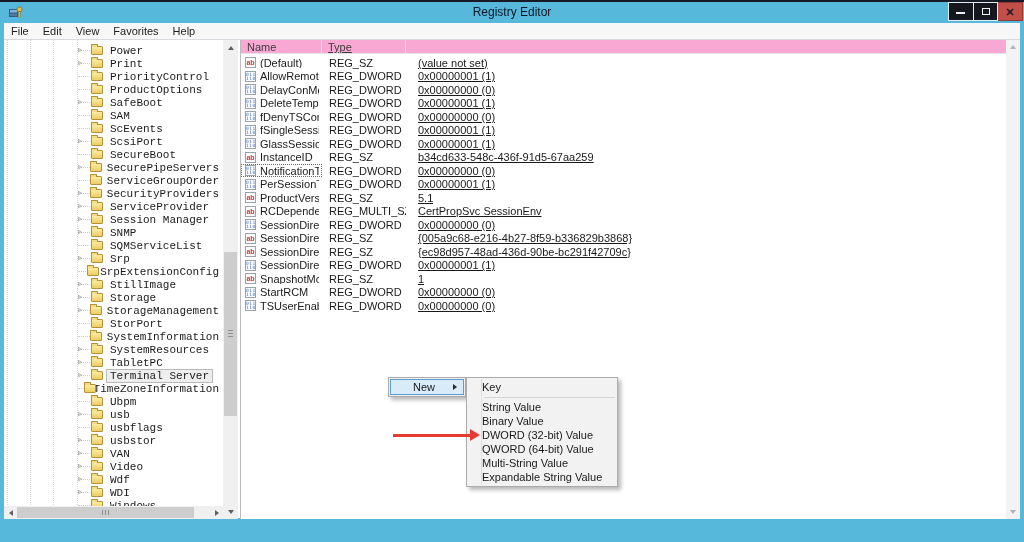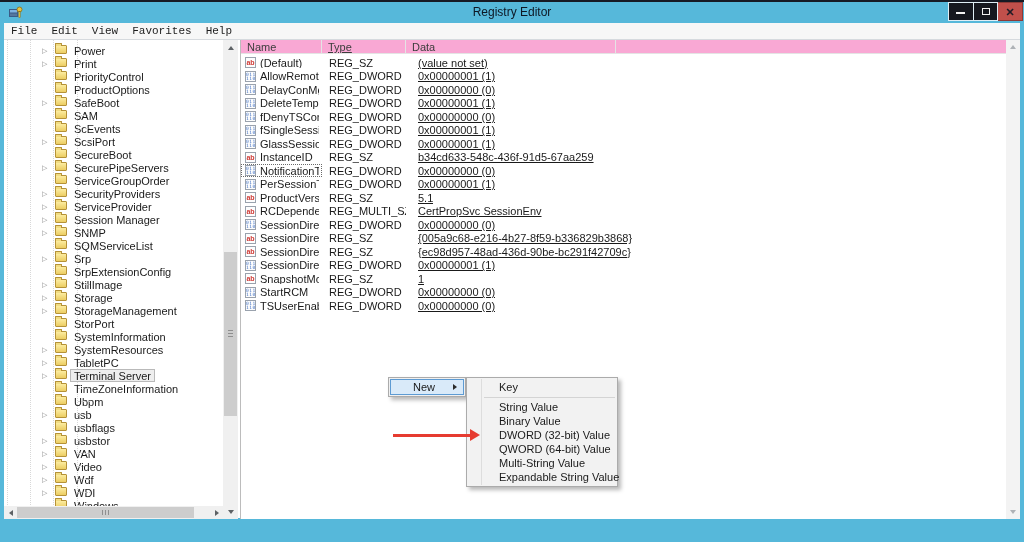--- a/index.html
+++ b/index.html
@@ -25,34 +25,34 @@
   .wbtn.closeb{background:#c1504b;border:1px solid #8e3a36;border-left:none;
     color:#201c27;font-size:11px;font-weight:bold;text-align:center;line-height:18px;}
   .glyph-min{position:absolute;left:7px;top:9px;width:9px;height:2px;background:#f2f2f2;}
   .glyph-max{position:absolute;left:8px;top:5px;width:8px;height:7px;border:1px solid #f2f2f2;background:transparent;}
 
   
   .menubar{
     position:absolute;top:23px;left:4px;width:1016px;height:16px;background:#f7f7f7;
     display:flex;align-items:center;font-size:11px;color:#1d1d1d;
   }
-  .menu-item{padding:0 7px;line-height:16px;font-family:Liberation Mono, monospace;}
+  .menu-item{padding:0 7px;line-height:16px;}
 
   
   .main{
     position:absolute;top:39px;left:4px;width:1016px;height:479px;background:#ffffff;
     border-top:1px solid #d6dade;
   }
 
   
   .tree-pane{position:absolute;left:0;top:0;width:234px;height:479px;background:#fff;overflow:hidden;}
   .guide{position:absolute;top:0;bottom:14px;width:0;border-left:1px dotted #d8d8d8;}
   .g1{left:3px;} .g2{left:26px;} .g3{left:49px;} .g4{left:73px;}
   .tree-items{position:absolute;top:4px;left:0;right:15px;}
-  .tree-row{display:flex;height:13px;padding-left:38px;position:relative;font-size:11px;color:#1a1a1a;white-space:nowrap;}
+  .tree-row{display:flex;align-items:center;height:13px;padding-left:74px;position:relative;font-size:11px;color:#1a1a1a;white-space:nowrap;font-family:Liberation Mono, monospace;}
   .tree-row::before{content:'';position:absolute;left:74px;top:6px;width:12px;border-top:1px dotted #cfcfcf;}
   .expander{width:12px;height:13px;font-size:7px;line-height:13px;color:#838383;text-align:left;position:relative;z-index:1;}
   .folder{width:16px;height:11px;position:relative;z-index:1;}
   .folder i{display:block;position:absolute;left:1px;top:1px;width:12px;height:9px;
     background:linear-gradient(180deg,#fcecA0,#eccd62);border:1px solid #b59238;border-radius:1px;}
   .folder i::before{content:'';position:absolute;left:-1px;top:-3px;width:5px;height:2px;
     background:#f1dc82;border:1px solid #b59238;border-bottom:none;border-radius:1px 1px 0 0;}
   .tlabel{padding:0 3px;line-height:12px;border:1px solid transparent;}
   .tree-row.selected .tlabel{background:#eeeeee;border:1px solid #b9b9b9;}
 
@@ -109,21 +109,21 @@
     background:#f0f0f0;border:1px solid #ababab;box-shadow:3px 3px 4px rgba(0,0,0,.28);padding:1px;
   }
   .ctx-new-item{height:16px;background:#d9eaf9;border:1px solid #5d9bd3;display:flex;align-items:center;font-size:11px;color:#1a1a1a;}
   .ctx-new-label{padding-left:22px;flex:1;}
   .sub-arrow{width:0;height:0;border-top:3.5px solid transparent;border-bottom:3.5px solid transparent;border-left:4px solid #2b2b2b;margin-right:6px;}
   .ctx-sub{
     position:absolute;left:466px;top:377px;width:152px;z-index:10;
     background:#f2f2f2;border:1px solid #ababab;box-shadow:3px 3px 4px rgba(0,0,0,.28);padding:2px 0;
   }
   .ctx-sub::before{content:'';position:absolute;left:14px;top:1px;bottom:1px;width:0;border-left:1px solid #ddDDdd;}
-  .sub-item{height:14px;line-height:14px;padding-left:32px;font-size:11px;color:#1a1a1a;white-space:nowrap;position:relative;z-index:1;}
+  .sub-item{height:14px;line-height:14px;padding-left:15px;font-size:11px;color:#1a1a1a;white-space:nowrap;position:relative;z-index:1;}
   .sub-item.first{height:15px;line-height:15px;}
   .sub-sep{height:1px;background:#d4d4d4;margin:2px 2px 2px 17px;}
 
   
   .annot-arrow{position:absolute;left:393px;top:434px;width:77px;height:3px;background:#e63b30;z-index:12;}
   .annot-arrow::after{content:'';position:absolute;right:-10px;top:-5px;width:0;height:0;
     border-left:10px solid #e63b30;border-top:6.5px solid transparent;border-bottom:6.5px solid transparent;}
 
   
   .statusbar{
@@ -453,21 +453,20 @@
         <div class="sb-btn hs-right">
             <span class="tri right"></span>
           </div>
       </div>
     </div>
 
     <div class="list-pane">
       <div class="list-header">
         <div class="hsec h-name">Name</div>
         <div class="hsec h-type">Type</div>
-        <div class="hsec h-data">Data</div>
         <div class="hsec h-fill"></div>
       </div>
       <div class="list-rows">
           <div class="list-row">
             <div class="cell name">
               <div class="vicon str">ab</div>
               <div style="overflow: hidden;">(Default)</div>
             </div>
             <div class="cell type">REG_SZ</div>
             <div class="cell data">(value not set)</div>

